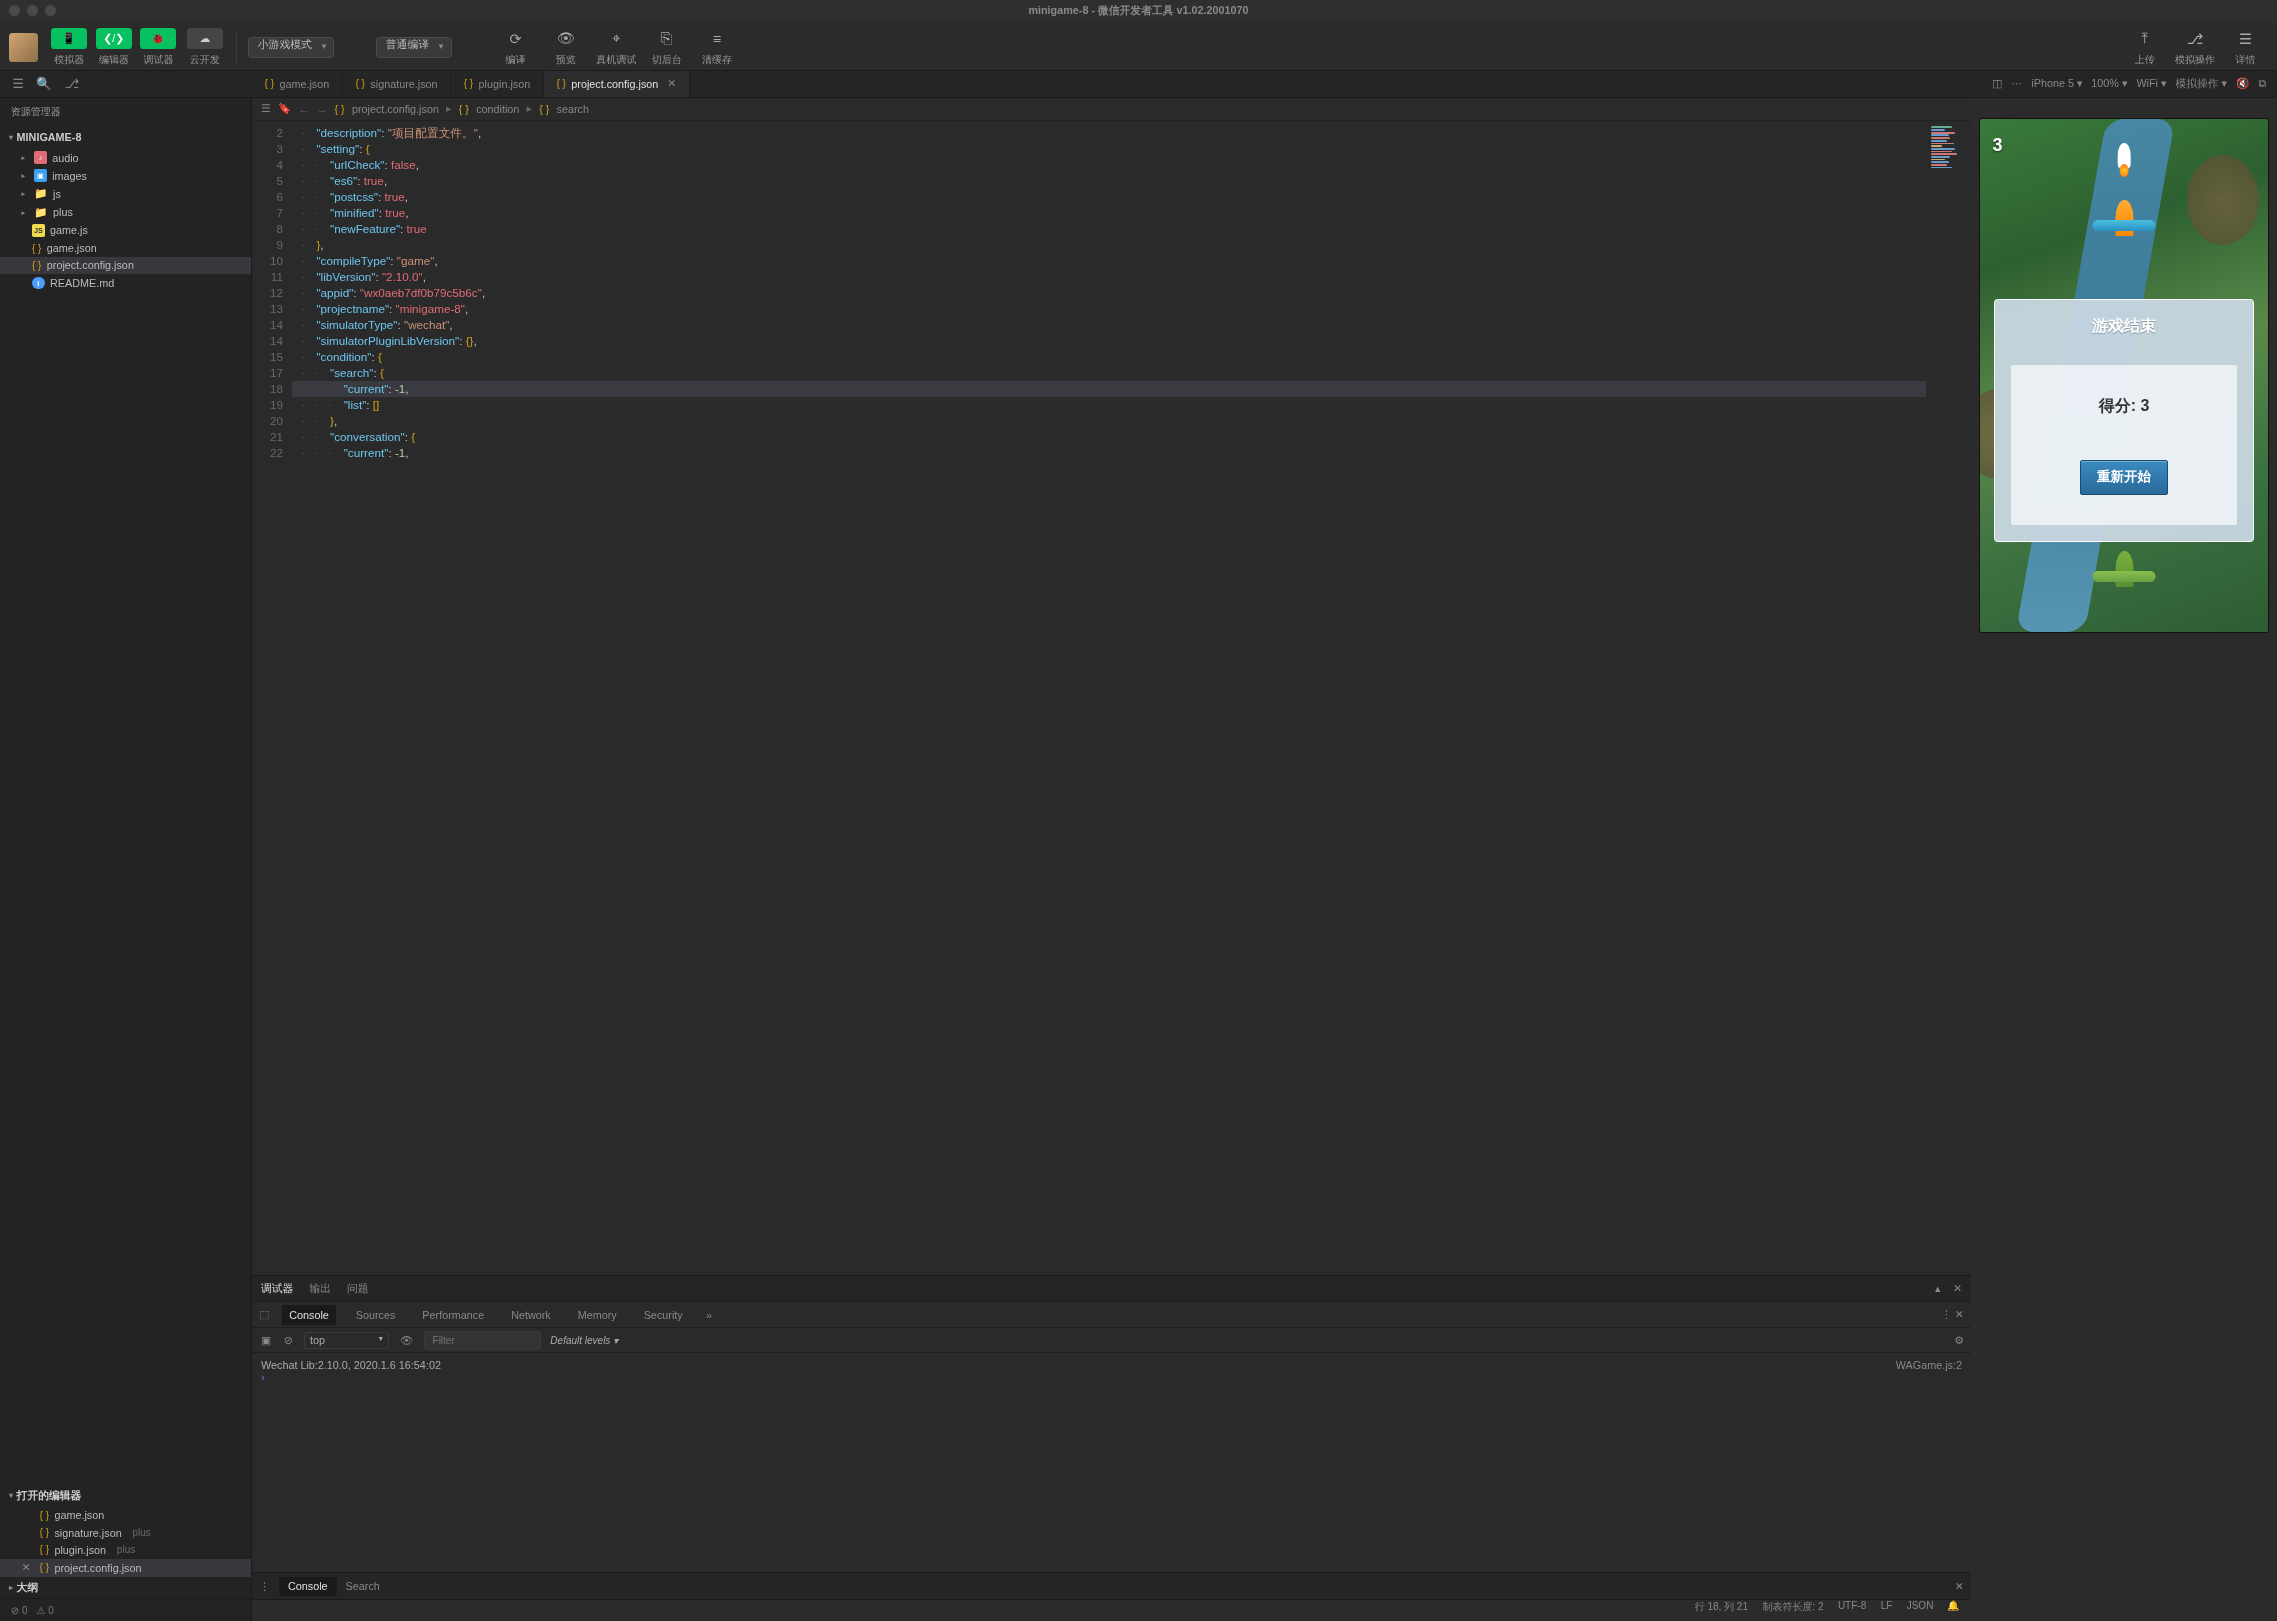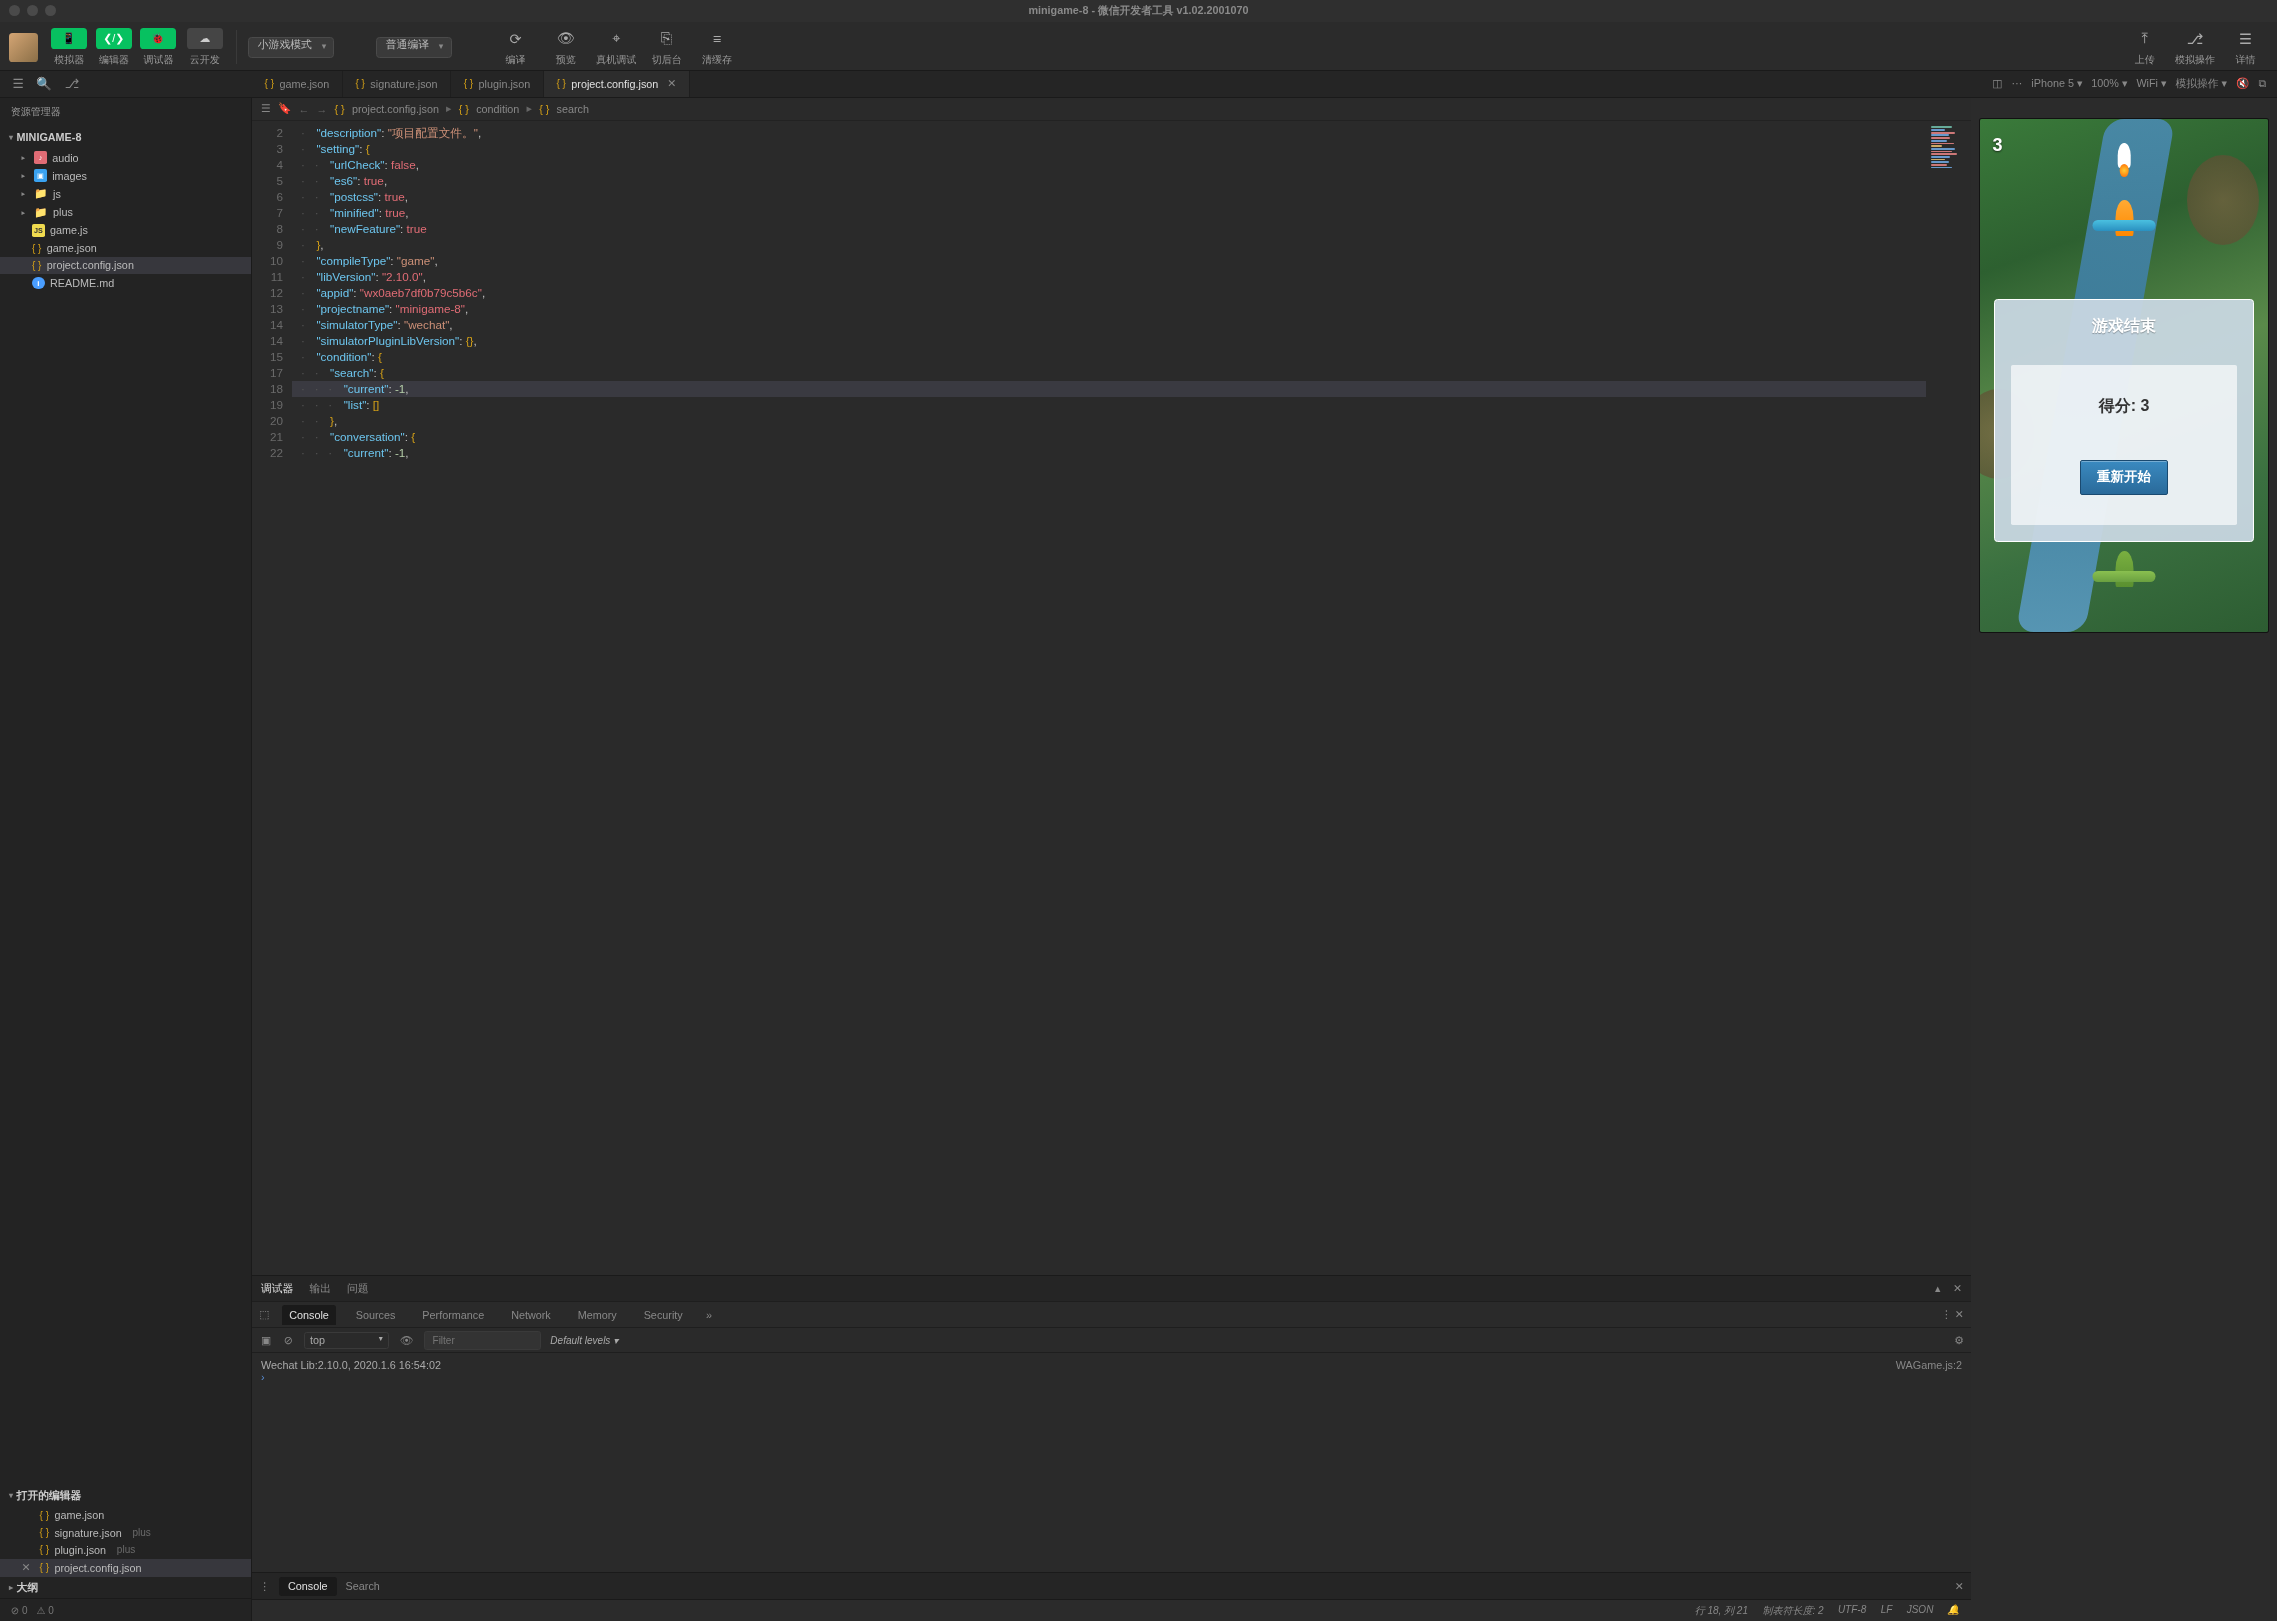--- a/index.html
+++ b/index.html
@@ -111,21 +111,21 @@
 .console-out { flex: 1; padding: 5.4px 9px; font-family: Menlo, Consolas, monospace; font-size: 10.8px; color: #aaa; background: #2a2a2a; overflow: auto; }
 .console-out .row { display: flex; justify-content: space-between; }
 .console-out .src { color: #888; }
 .console-out .prompt { color: #5a8fd6; }
 .bp-search { height: 27px; display: flex; align-items: center; padding: 0 7.2px; gap: 9px; background: #252525; border-top: 0.9px solid #1a1a1a; }
 .bp-search .pill { background: #1a1a1a; padding: 3.6px 9px; border-radius: 2.7px; color: #e0e0e0; font-size: 10.8px; }
 .bp-search .lbl { color: #888; font-size: 10.8px; }
 .bp-search .x { margin-left: auto; color: #888; cursor: pointer; }
 
 
-.statusbar { height: 21.6px; background: #2b2b2b; display: flex; align-items: center; padding: 0 10.8px; gap: 14.4px; color: #888; font-size: 10px; border-top: 0.9px solid #1a1a1a; font-style: italic; }
+.statusbar { height: 21.6px; background: #2b2b2b; display: flex; padding: 0 10.8px; gap: 14.4px; color: #888; font-size: 10px; border-top: 0.9px solid #1a1a1a; }
 .statusbar .right { margin-left: auto; display: flex; gap: 14.4px; }
 
 
 .simulator { width: 306px; background: #2b2b2b; display: flex; flex-direction: column; align-items: center; padding: 21.6px 7.2px; }
 .sim-screen { width: 288px; height: 513px; position: relative; overflow: hidden; border-radius: 1.8px; box-shadow: 0 0 0 0.9px #111; }
 .sim-bg { position: absolute; inset: 0; background: linear-gradient(160deg,#3a7a3a 0%,#2d6030 25%,#5a8a4a 50%,#3a7040 75%,#2d5d32 100%); }
 .river { position: absolute; top: 0; bottom: 0; left: 28%; width: 24%; background: linear-gradient(180deg,#4a8ab0,#3a7aa0,#5a9ac0); transform: skewX(-10deg); border-radius: 18px; opacity: 0.9; }
 .cliff { position: absolute; width: 72px; height: 90px; background: radial-gradient(circle,#7a6040,#5a4a30); border-radius: 50%; opacity: 0.7; }
 .score { position: absolute; top: 16px; left: 12.6px; color: #fff; font-size: 18px; font-weight: bold; text-shadow: 0 0.9px 1.8px rgba(0,0,0,0.6); }
 .rocket { position: absolute; top: 23.4px; left: 50%; transform: translateX(-50%); }

